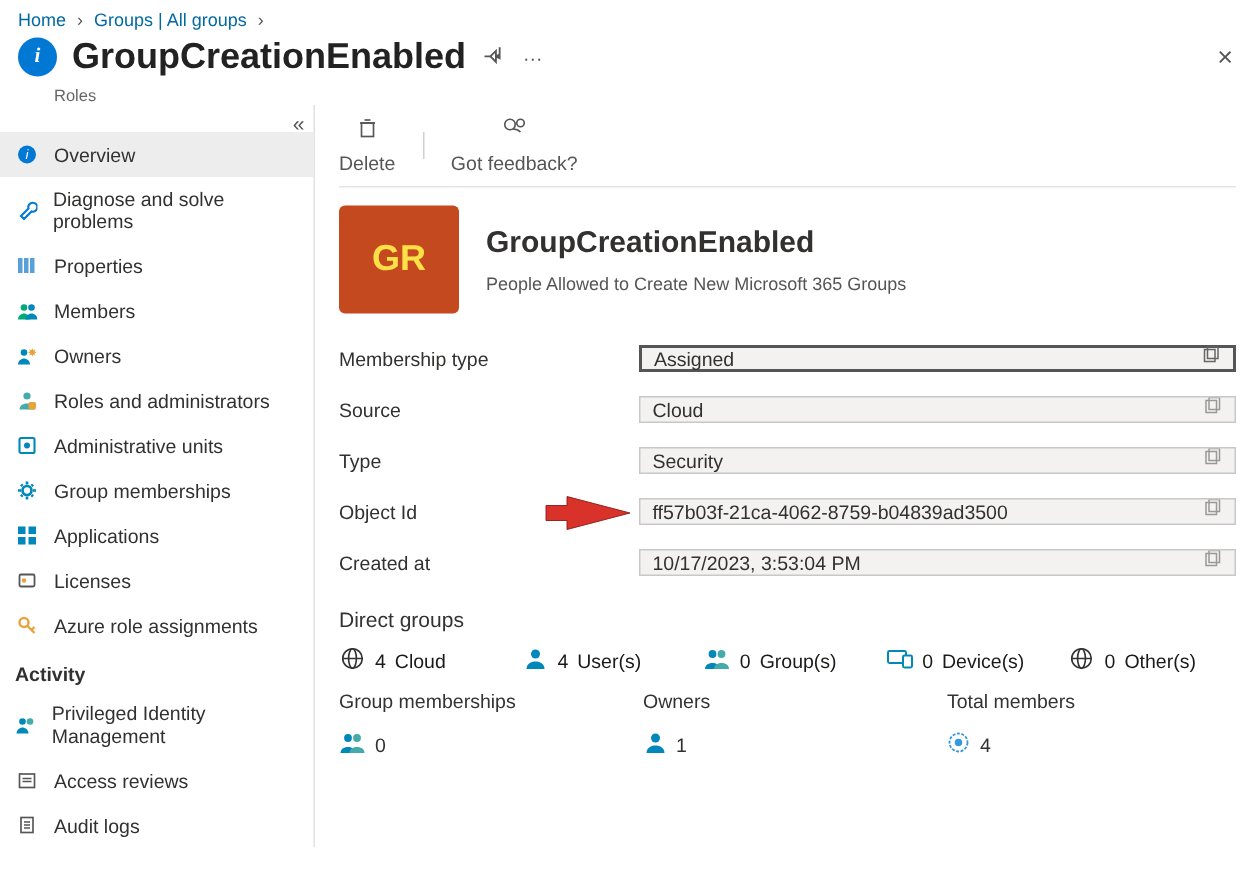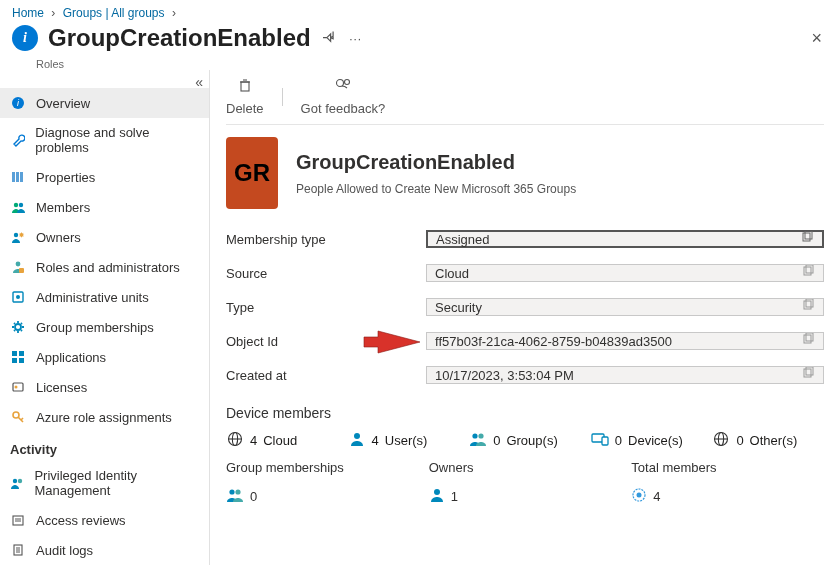--- a/index.html
+++ b/index.html
@@ -29,21 +29,21 @@
 .nav-section { padding: 10px 10px 4px; font-weight: 600; font-size: 13px; color:#323130; }
 
 
 .main { flex:1; padding: 0 16px 10px 16px; }
 .cmdbar { display:flex; align-items:center; gap: 18px; padding: 8px 0; }
 .cmd { display:flex; align-items:center; gap:6px; color:#555; cursor:pointer; font-size:13px;flex-direction:column; }
 .cmd-sep { width:1px; height:18px; background:#d0d0d0; }
 .hr { height:1px; background:#e5e5e5; margin: 0 0 12px; }
 
 .group-header { display:flex; gap: 18px; align-items:center; margin-bottom: 18px; }
-.grp-avatar { width:52px; height:72px; background:#c4491f; color:#000000; display:flex; align-items:center; justify-content:center; font-size:24px; font-weight:600; border-radius:4px; }
+.grp-avatar { width:80px; height:72px; background:#c4491f; color:#fde047; display:flex; align-items:center; justify-content:center; font-size:24px; font-weight:600; border-radius:4px; }
 .grp-title { font-size: 20px; font-weight:700; margin-bottom: 8px; }
 .grp-desc { font-size: 12px; color:#555; }
 
 .props { width:100%; }
 .prop-row { display:flex; align-items:center; margin-bottom: 10px; min-height: 24px; }
 .prop-label { width: 200px; font-size: 13px; color:#323130; }
 .prop-val { flex:1; background:#f3f2f1; border:1px solid #c8c8c8; padding: 3px 8px; font-size: 13px; color:#323130; display:flex; align-items:center; justify-content:space-between; height: 18px; }
 .prop-val.hl { border:2px solid #555; }
 .copy-icn { color:#777; cursor:pointer; }
 
@@ -324,21 +324,21 @@
         <div class="prop-val">
           <span>10/17/2023, 3:53:04 PM</span>
           <span class="copy-icn"><svg width="13" height="13">
                 <rect x="2" y="2" width="7" height="8" fill="none" stroke="#999" stroke-width="1"></rect>
                 <rect x="4" y="0" width="7" height="8" fill="none" stroke="#999" stroke-width="1"></rect>
               </svg></span>
         </div>
       </div>
     </div>
 
-    <div class="stats-title">Device members</div>
+    <div class="stats-title">Direct groups</div>
     <div class="stats-row">
       <div class="stat">
         <span class="stat-icn"><svg width="16" height="16">
               <circle cx="8" cy="8" r="6.5" fill="none" stroke="#333" stroke-width="1.1"></circle>
               <ellipse cx="8" cy="8" rx="2.6" ry="6.5" fill="none" stroke="#333" stroke-width="1.1"></ellipse>
               <line x1="1.5" y1="8" x2="14.5" y2="8" stroke="#333" stroke-width="1.1"></line>
             </svg></span>
         <span>4</span>
         <span>Cloud</span>
       </div>

